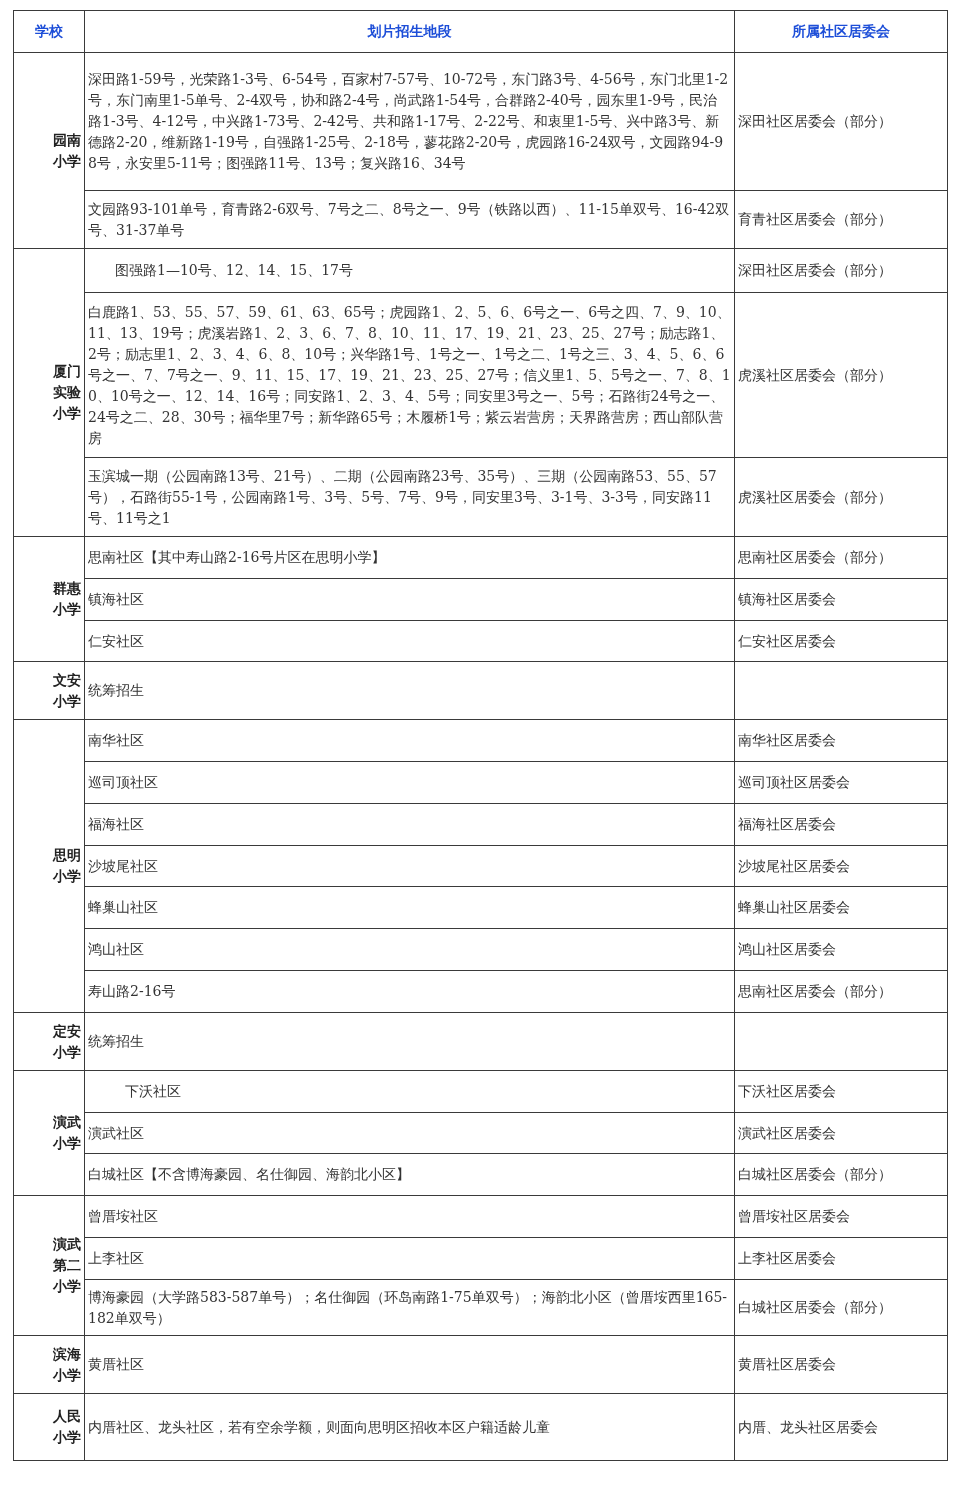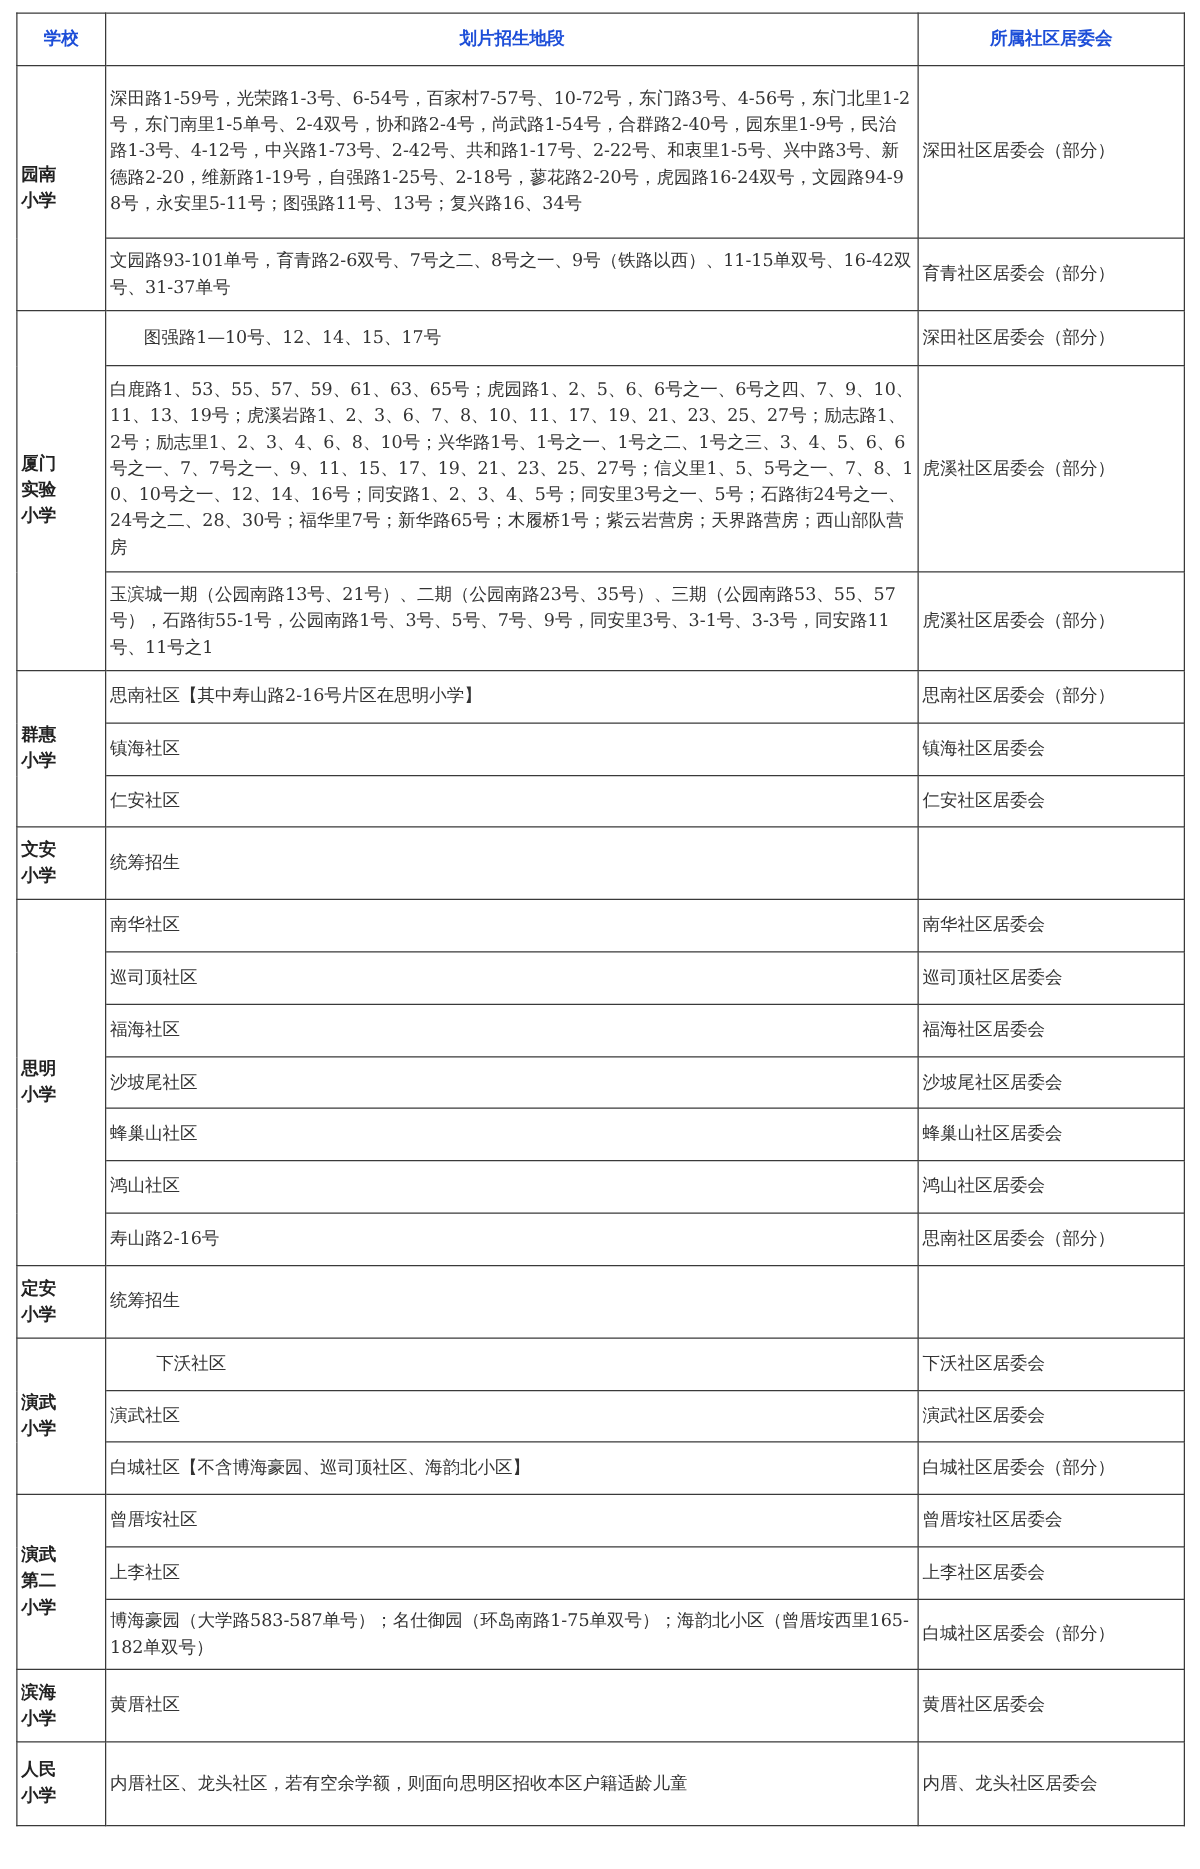--- a/index.html
+++ b/index.html
@@ -16,21 +16,21 @@
     vertical-align: middle;
     font-size: 14px;
     line-height: 21px;
     word-break: break-all;
   }
   col.c1 { width: 71px; }
   col.c2 { width: 650px; }
   col.c3 { width: 213px; }
   th { font-family: "DejaVu Sans", "Liberation Sans", sans-serif; font-weight: bold; color: #1d4ed8; height: 41px; font-size: 15px; text-align: center; }
   td.school {
-    text-align: left; font-weight: bold; font-family: "DejaVu Sans", "Liberation Sans", sans-serif;
+    text-align: right; font-weight: bold; font-family: "DejaVu Sans", "Liberation Sans", sans-serif;
     font-size: 15px; line-height: 21px; color: #222; padding: 0 8px;
   }
   td.area { text-align: left; }
   td.committee { text-align: left; padding-left: 3px; }
 </style>
 </head>
 <body>
 
 <table class="zone">
   <colgroup>
@@ -145,21 +145,21 @@
           <div>小学</div>
         </td>
         <td class="area" style="height: 41px; padding-left: 40px;">下沃社区</td>
         <td class="committee">下沃社区居委会</td>
       </tr>
       <tr>
         <td class="area" style="height: 40px;">演武社区</td>
         <td class="committee">演武社区居委会</td>
       </tr>
       <tr>
-        <td class="area" style="height: 41px;">白城社区【不含博海豪园、巡司顶社区、海韵北小区】</td>
+        <td class="area" style="height: 41px;">白城社区【不含博海豪园、名仕御园、海韵北小区】</td>
         <td class="committee">白城社区居委会（部分）</td>
       </tr>
       <tr>
         <td class="school" rowspan="3">
           <div>演武</div>
           <div>第二</div>
           <div>小学</div>
         </td>
         <td class="area" style="height: 41px;">曾厝垵社区</td>
         <td class="committee">曾厝垵社区居委会</td>

